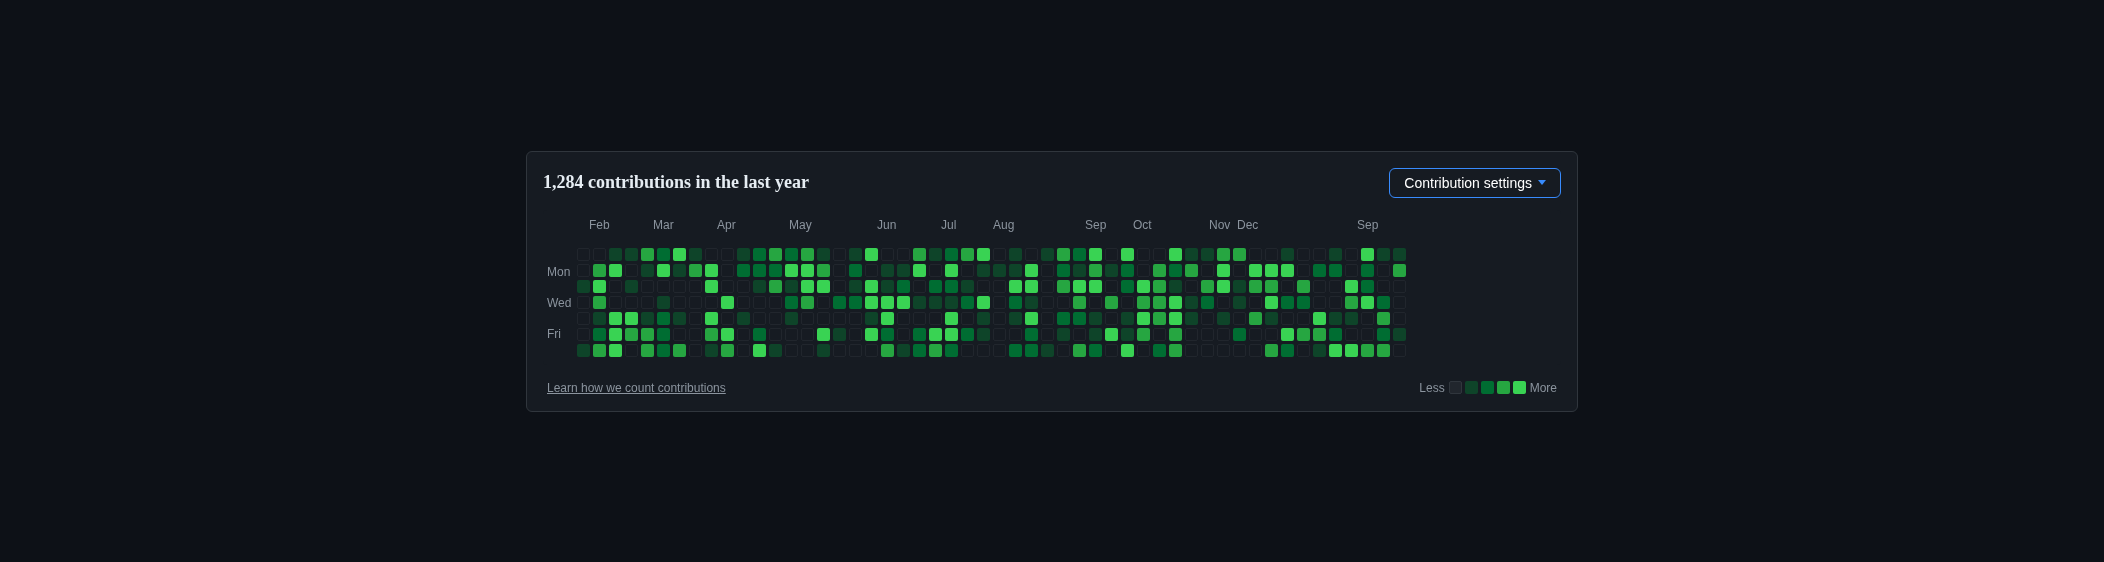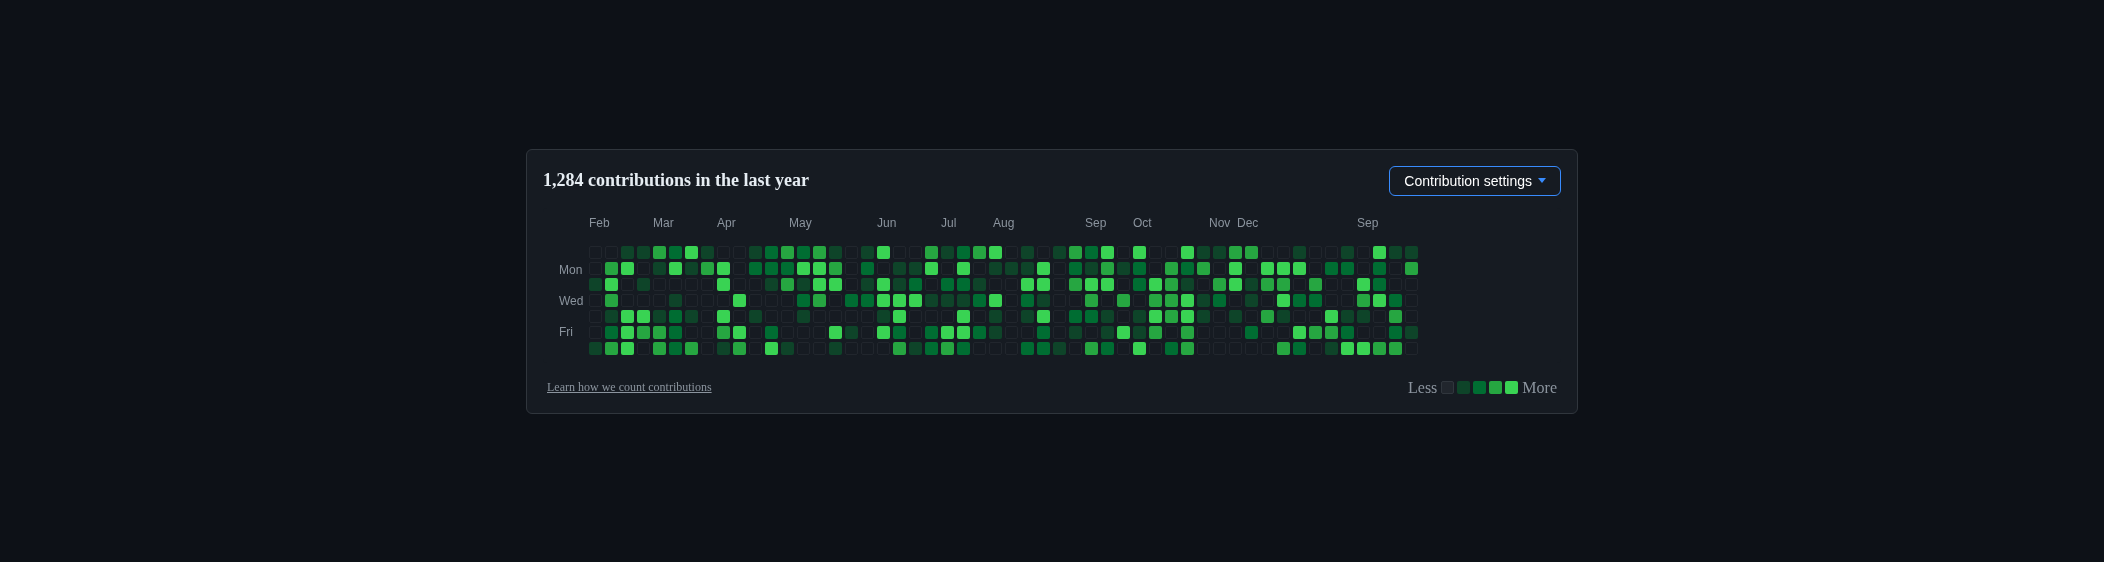--- a/index.html
+++ b/index.html
@@ -62,21 +62,20 @@
       margin-bottom: 12px;
     }
     .month-label {
       font-size: 12px;
       color: #8b949e;
       flex-shrink: 0;
     }
     .grid-container {
       display: flex;
       gap: 0;
-      margin-left: 12px;
     }
     .day-labels {
       display: flex;
       flex-direction: column;
       justify-content: space-around;
       margin-right: 6px;
       padding-top: 2px;
     }
     .day-label {
       font-size: 12px;
@@ -108,31 +107,30 @@
     .c1 { background: #0e4429; }
     .c2 { background: #006d32; }
     .c3 { background: #26a641; }
     .c4 { background: #39d353; }
     .footer {
       display: flex;
       justify-content: space-between;
       align-items: center;
       margin-top: 16px;
       padding: 0 4px;
-      font-family: Liberation Serif, serif;
     }
     .learn-link {
       font-size: 12px;
       color: #8b949e;
     }
     .legend {
       display: flex;
       align-items: center;
       gap: 4px;
-      font-size: 16px;
+      font-size: 12px;
       color: #8b949e;
     }
     .legend-cell {
       width: 13px;
       height: 13px;
       border-radius: 2px;
     }
   </style>
 </head>
 <body>

